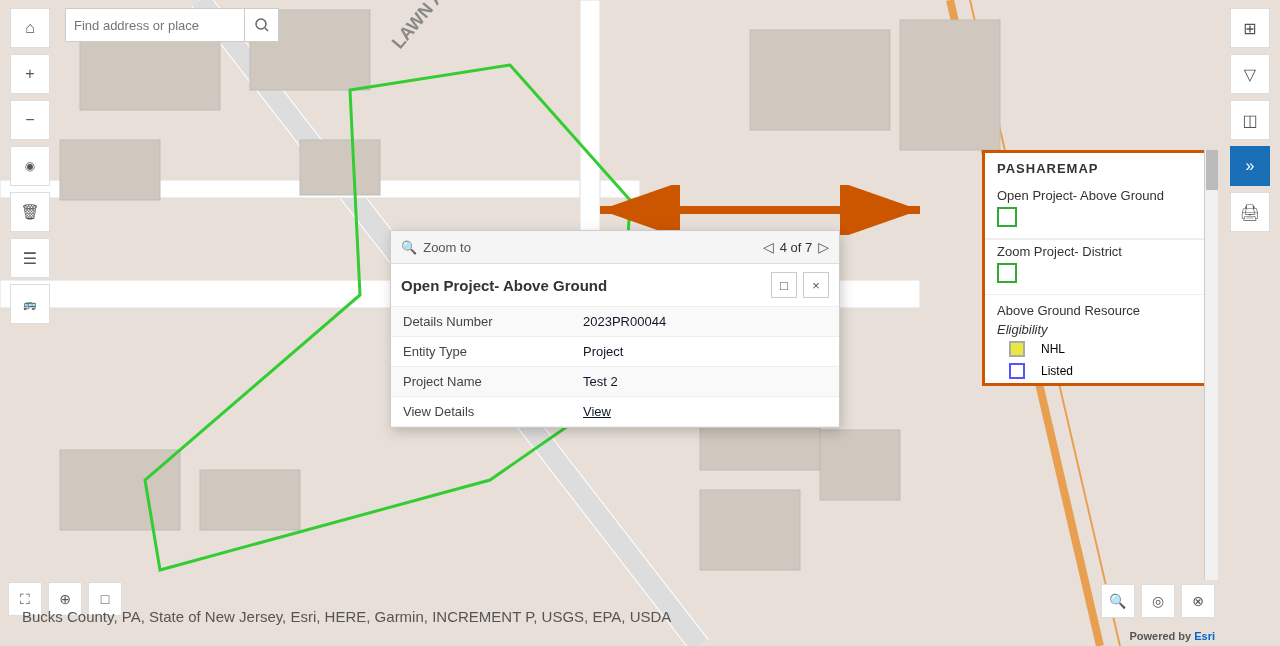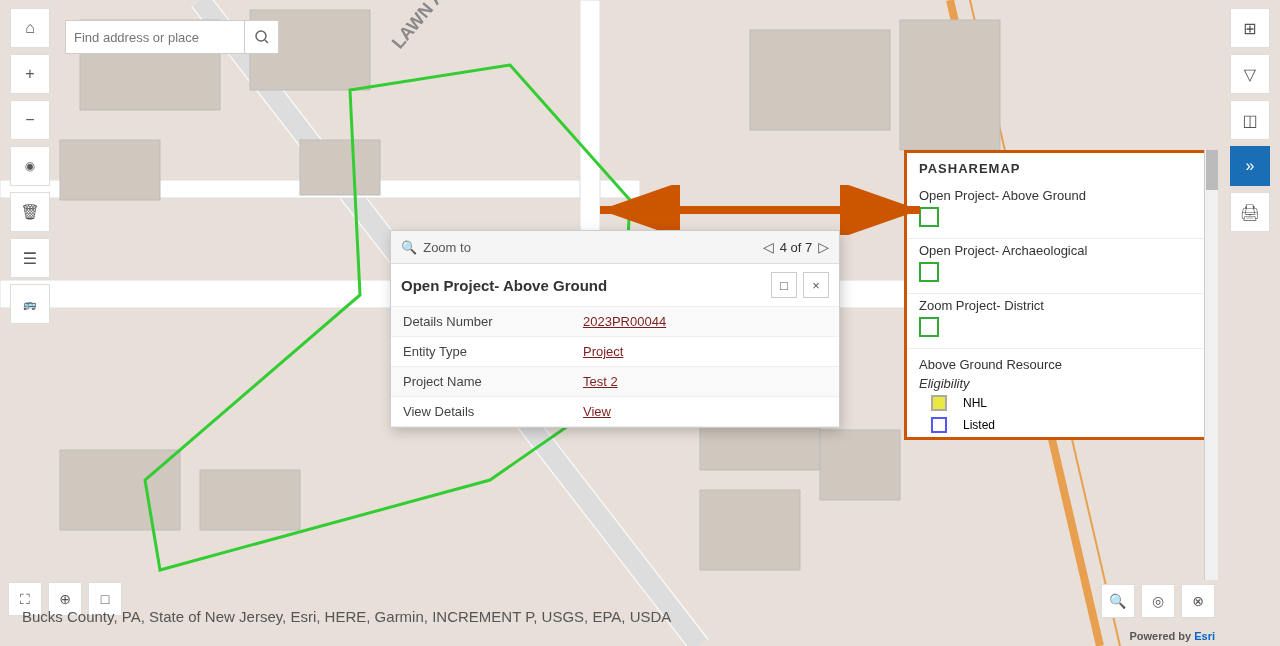--- a/index.html
+++ b/index.html
@@ -28,21 +28,21 @@
       display: flex;
       flex-direction: column;
       align-items: center;
       padding-top: 0;
       z-index: 10;
     }
 
     
     #search-bar {
       position: absolute;
-      top: 20px; left: 65px;
+      top: 8px; left: 65px;
       display: flex;
       align-items: center;
       z-index: 10;
     }
     #search-input {
       width: 180px; height: 34px;
       border: 1px solid #ccc;
       background: #fff;
       padding: 0 8px;
       font-size: 13px;
@@ -180,28 +180,28 @@
     #popup-table td {
       padding: 7px 12px;
       font-size: 13px;
       color: #333;
       border-bottom: 1px solid #eee;
     }
     #popup-table td:first-child {
       width: 180px;
       color: #444;
     }
-    #popup-table td:last-child { color: #7f1d1d; text-decoration: underline; }
+    #popup-table td:last-child { color: #0f172a; }
     .link-cell { color: #0066cc; text-decoration: underline; cursor: pointer; }
 
     
     #legend-panel {
       position: absolute;
       top: 150px; right: 62px;
-      width: 314px;
+      width: 236px;
       background: #fff;
       border: 3px solid #cc5500;
       z-index: 15;
       font-size: 13px;
     }
     #legend-title {
       padding: 8px 12px;
       font-weight: bold;
       font-size: 13px;
       color: #333;
@@ -375,24 +375,20 @@
 <div id="legend-panel">
   <div id="legend-title">PASHAREMAP</div>
 
   <div class="legend-item">
     <div class="legend-item-label">Open Project- Above Ground</div>
     <div class="legend-checkbox"></div>
   </div>
 
   <div class="legend-divider"></div>
 
-  <div class="legend-item">
-    <div class="legend-item-label">Open Project- Archaeological</div>
-    <div class="legend-checkbox"></div>
-  </div>
 
   <div class="legend-divider"></div>
 
   <div class="legend-item">
     <div class="legend-item-label">Zoom Project- District</div>
     <div class="legend-checkbox"></div>
   </div>
 
   <div class="legend-divider"></div>
 

